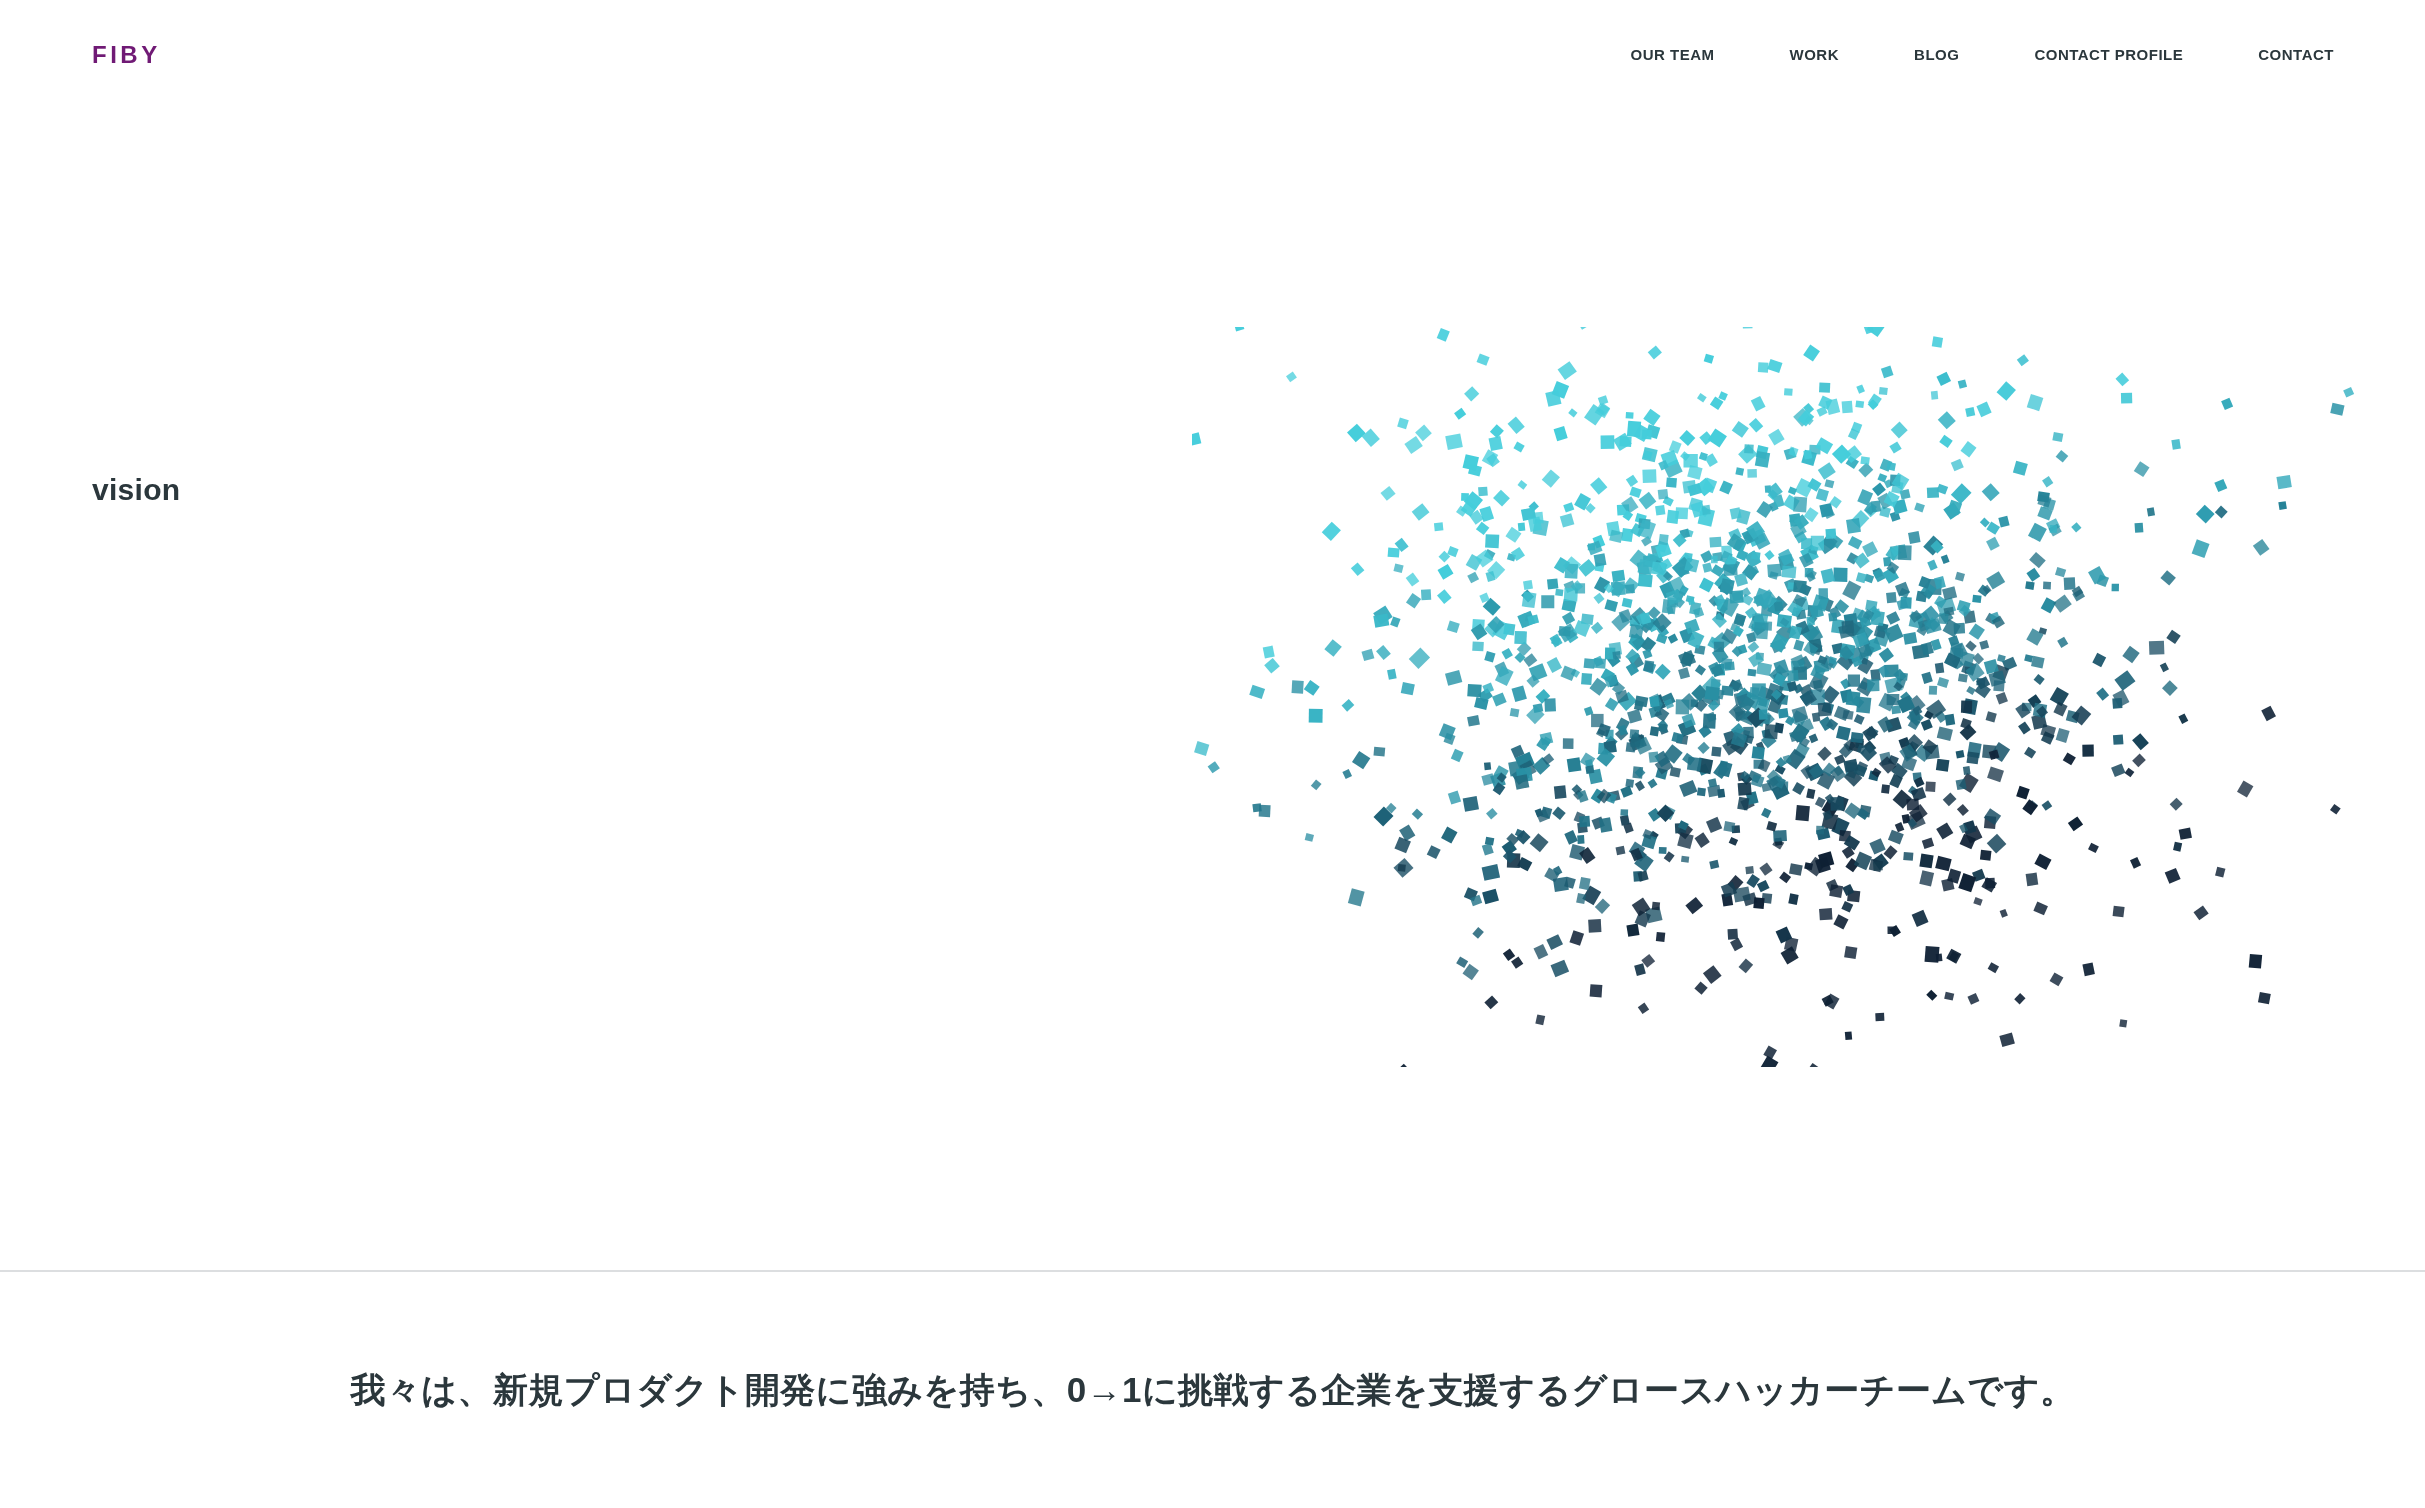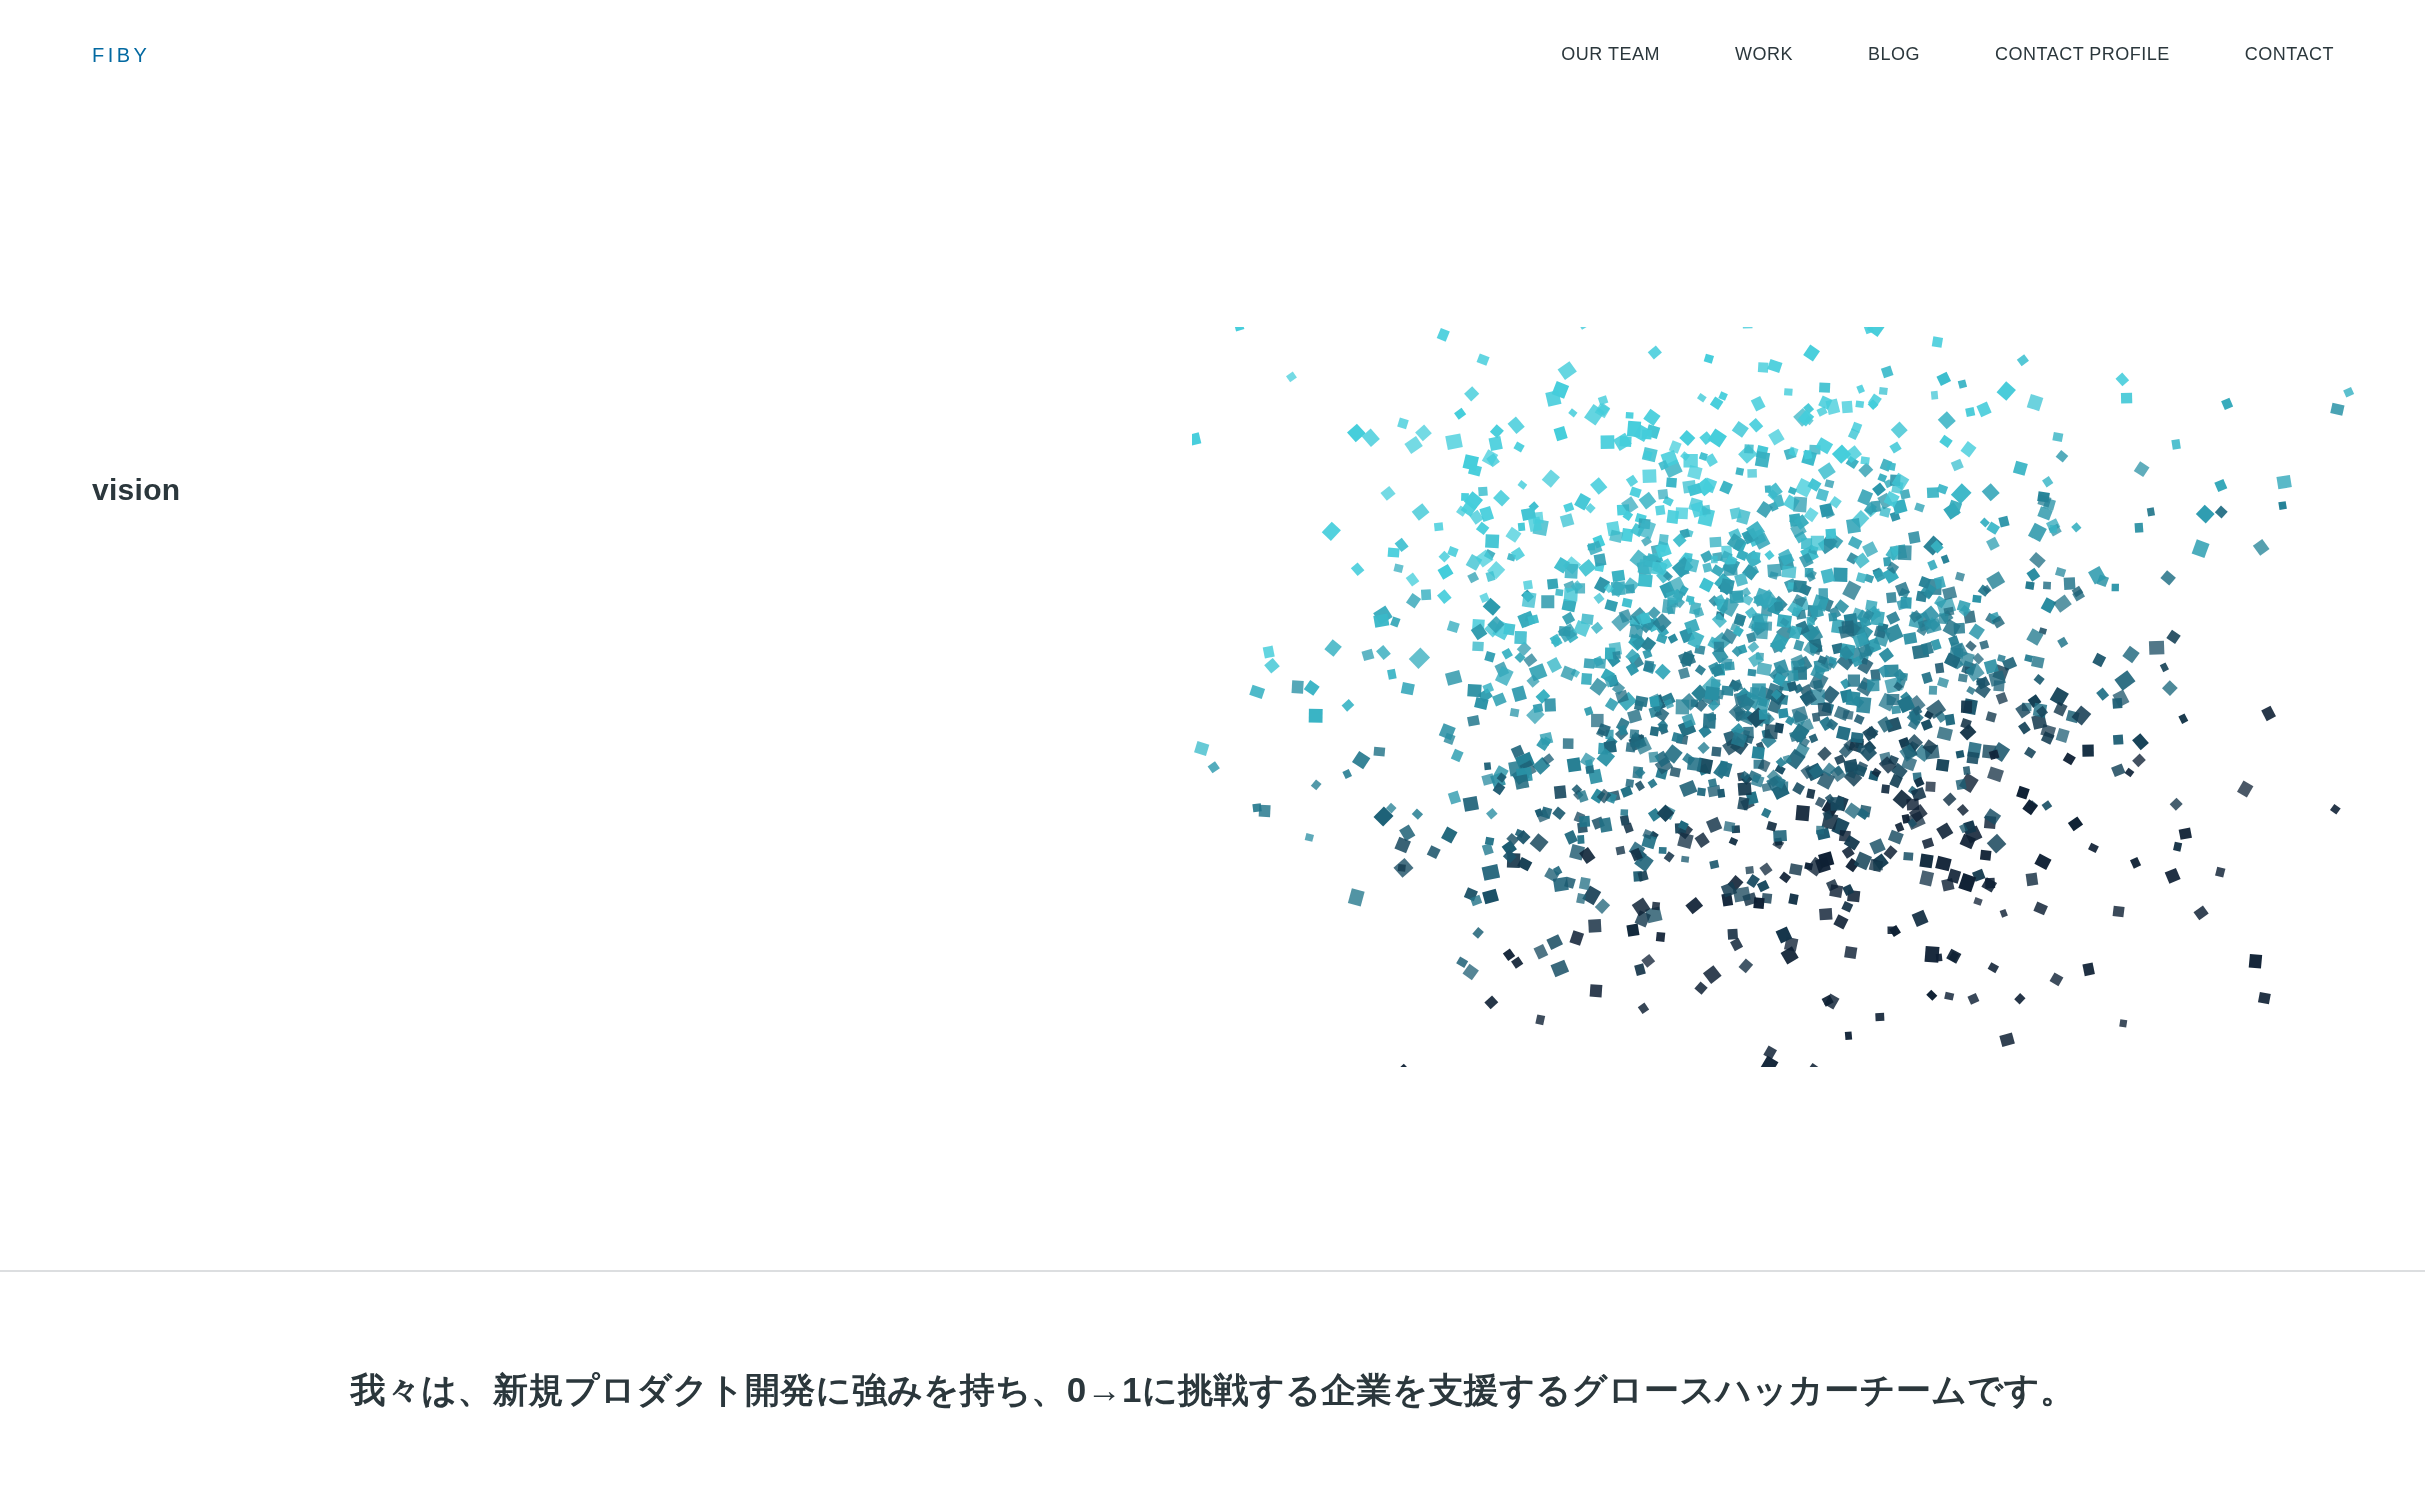--- a/index.html
+++ b/index.html
@@ -31,38 +31,38 @@
     top:0; left:0;
     width:2426px;
     height:109px;
     display:flex;
     align-items:center;
     justify-content:space-between;
     padding:0 92px 0 92px;
   }
 
   .brand {
-    font-size:20px;
-    font-weight:400;
+    font-size:24px;
+    font-weight:700;
     letter-spacing:3.5px;
-    color:#0369a1;
+    color:#701a75;
     line-height:1;
     text-decoration:none;
     user-select:none;
   }
 
   .main-nav {
     display:flex;
     align-items:center;
     gap:0;
   }
 
   .nav-item {
-    font-size:18px;
-    font-weight:400;
+    font-size:15px;
+    font-weight:700;
     letter-spacing:0.5px;
     color:#2b373c;
     text-decoration:none;
     white-space:nowrap;
     padding:7.8px 0;
     margin-left:75px;
     cursor:pointer;
   }
   .nav-item:first-child { margin-left:0; }
 

